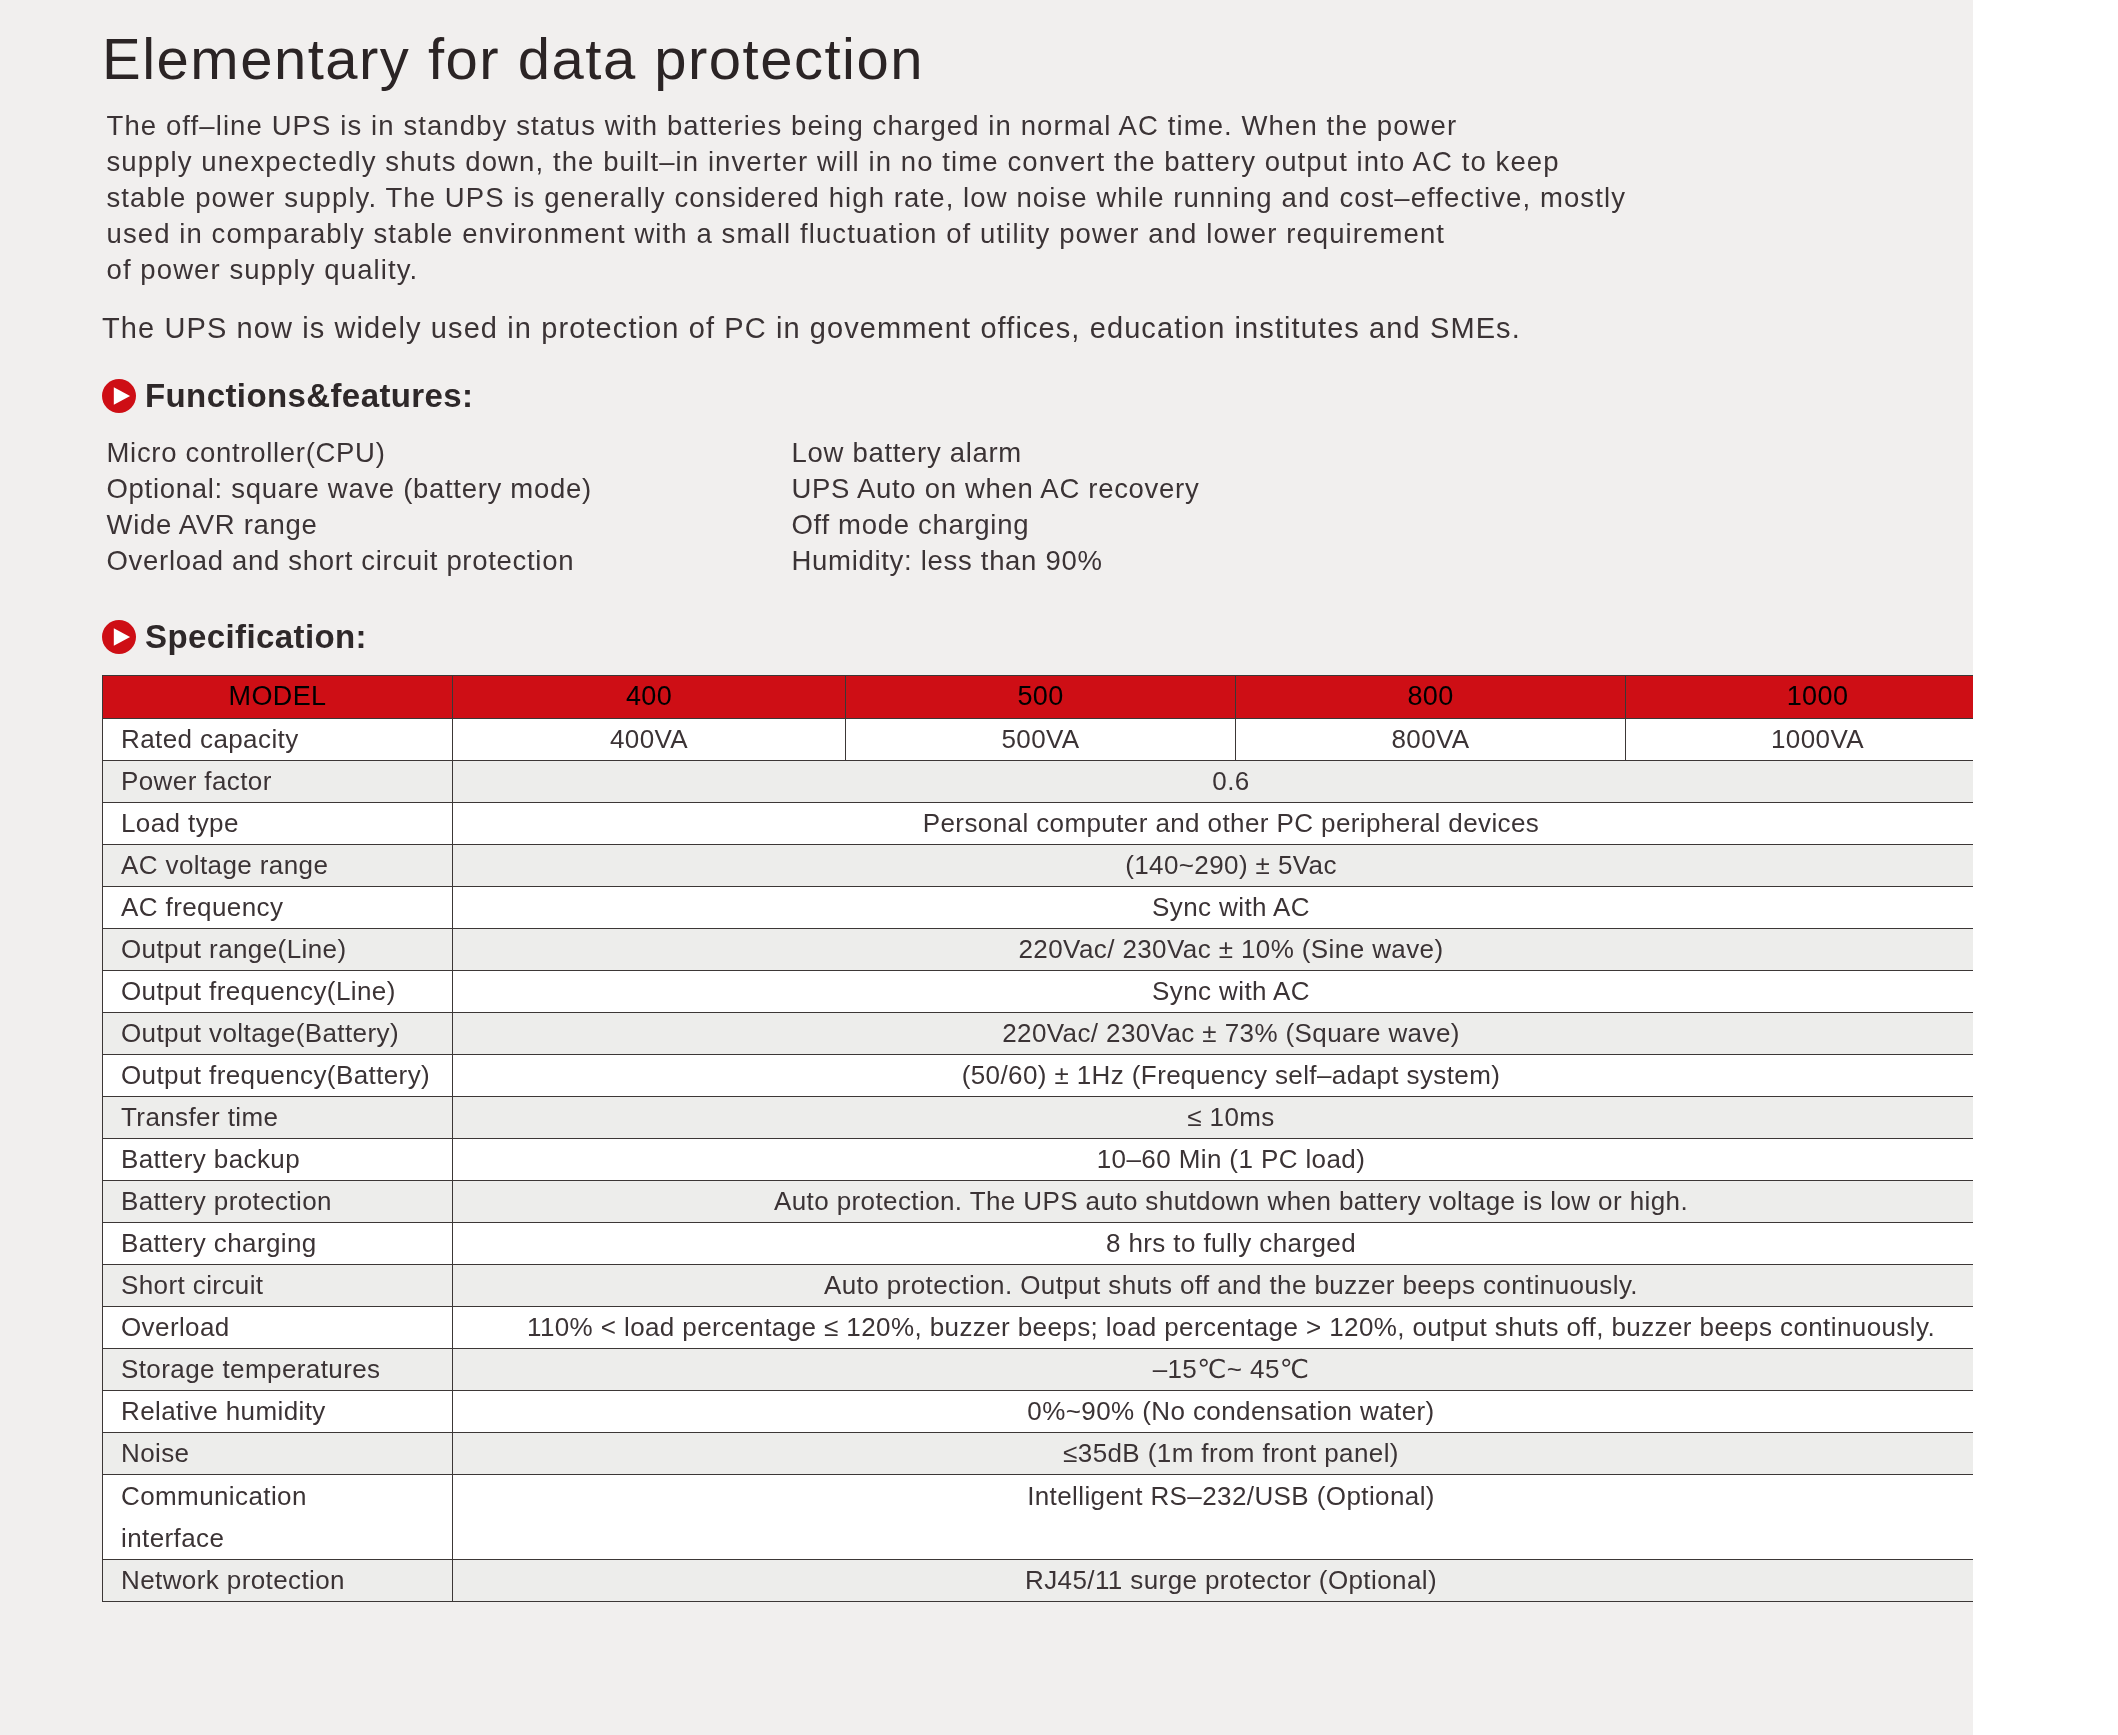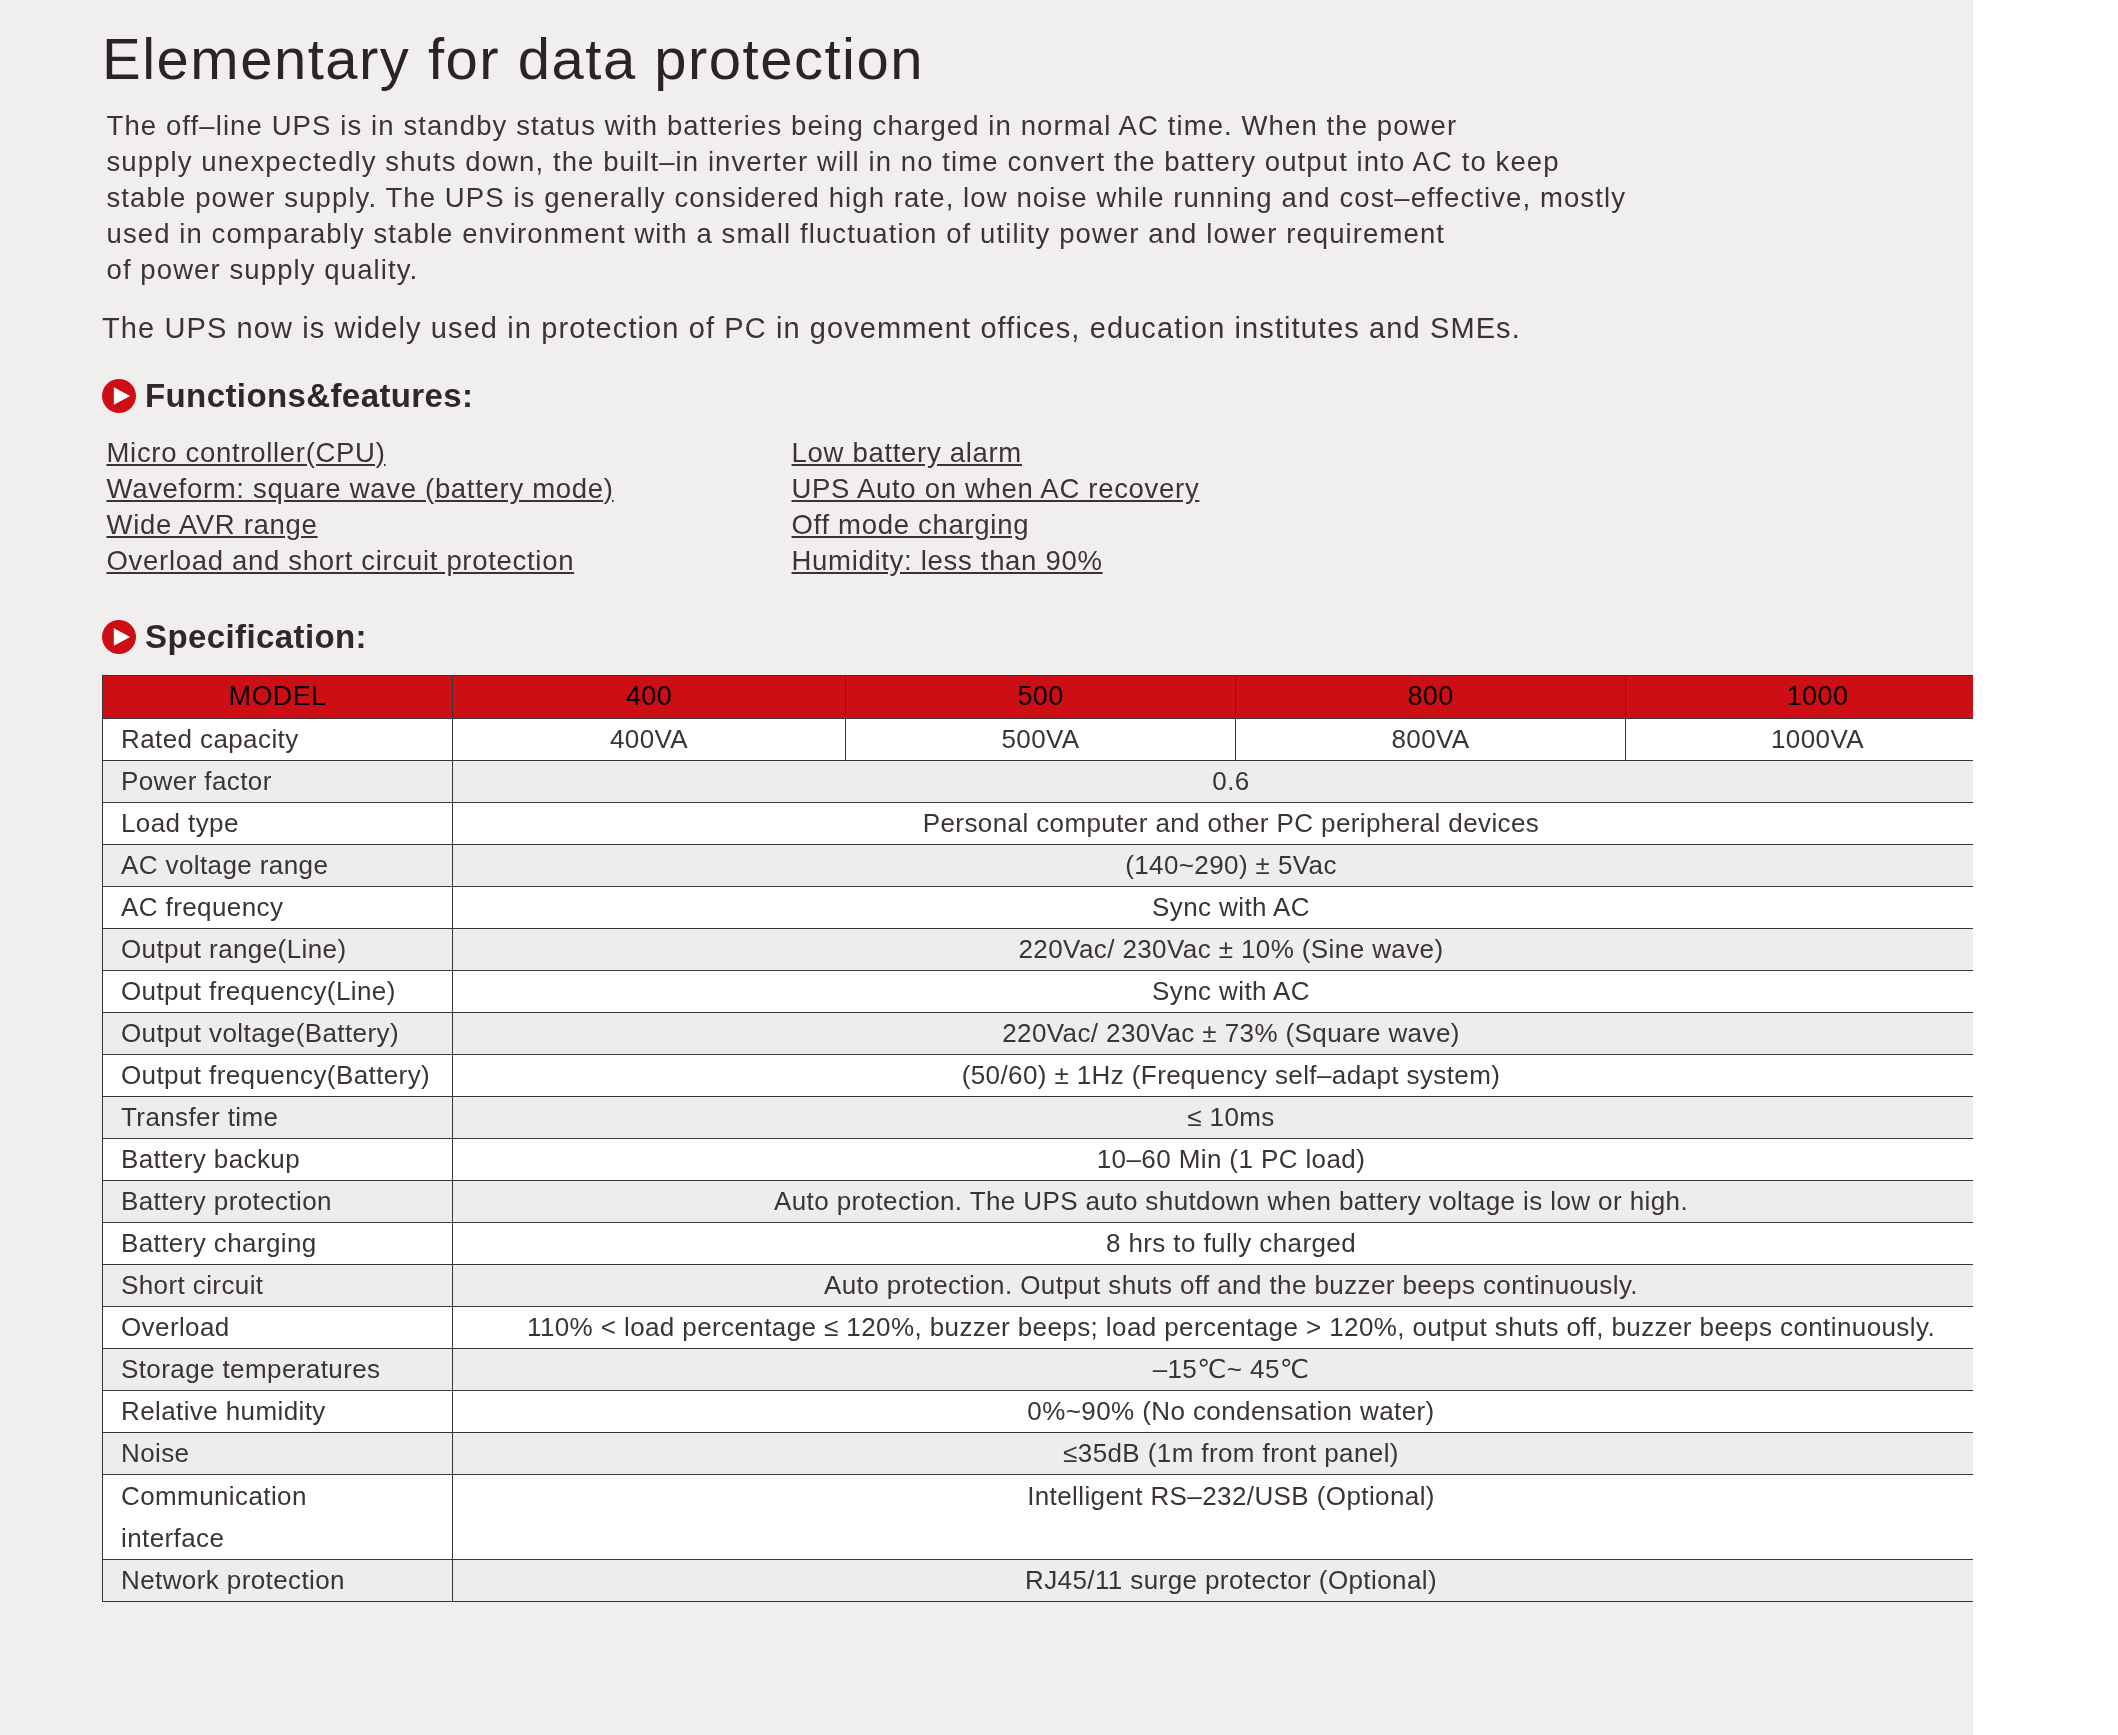--- a/index.html
+++ b/index.html
@@ -53,21 +53,20 @@
     display: flex;
     margin: 0 0 39px 0;
     padding-left: 4.5px;
   }
   .feature-col {
     list-style: none;
     margin: 0; padding: 0;
     font-size: 27.5px;
     line-height: 36px;
     letter-spacing: 0.7px;
-    text-decoration: underline;
   }
   .feature-col.left { width: 685px; flex: 0 0 auto; }
   table.spec {
     border-collapse: collapse;
     table-layout: fixed;
     width: 1907px;
     font-size: 26px;
     letter-spacing: 0.4px;
     background: #ffffff;
   }
@@ -128,21 +127,21 @@
         <circle cx="23" cy="23" r="23" fill="#ce0e15"></circle>
         <path d="M16 11 L38 23 L16 35 Z" fill="#ffffff"></path>
       </svg>
     </span>
     <span class="heading-text">Functions&amp;features:</span>
   </div>
 
   <div class="features">
     <ul class="feature-col left">
       <li>Micro controller(CPU)</li>
-      <li>Waveform: square wave (battery mode)</li>
+      <li>Optional: square wave (battery mode)</li>
       <li>Wide AVR range</li>
       <li>Overload and short circuit protection</li>
     </ul>
     <ul class="feature-col right">
       <li>Low battery alarm</li>
       <li>UPS Auto on when AC recovery</li>
       <li>Off mode charging</li>
       <li>Humidity: less than 90%</li>
     </ul>
   </div>

